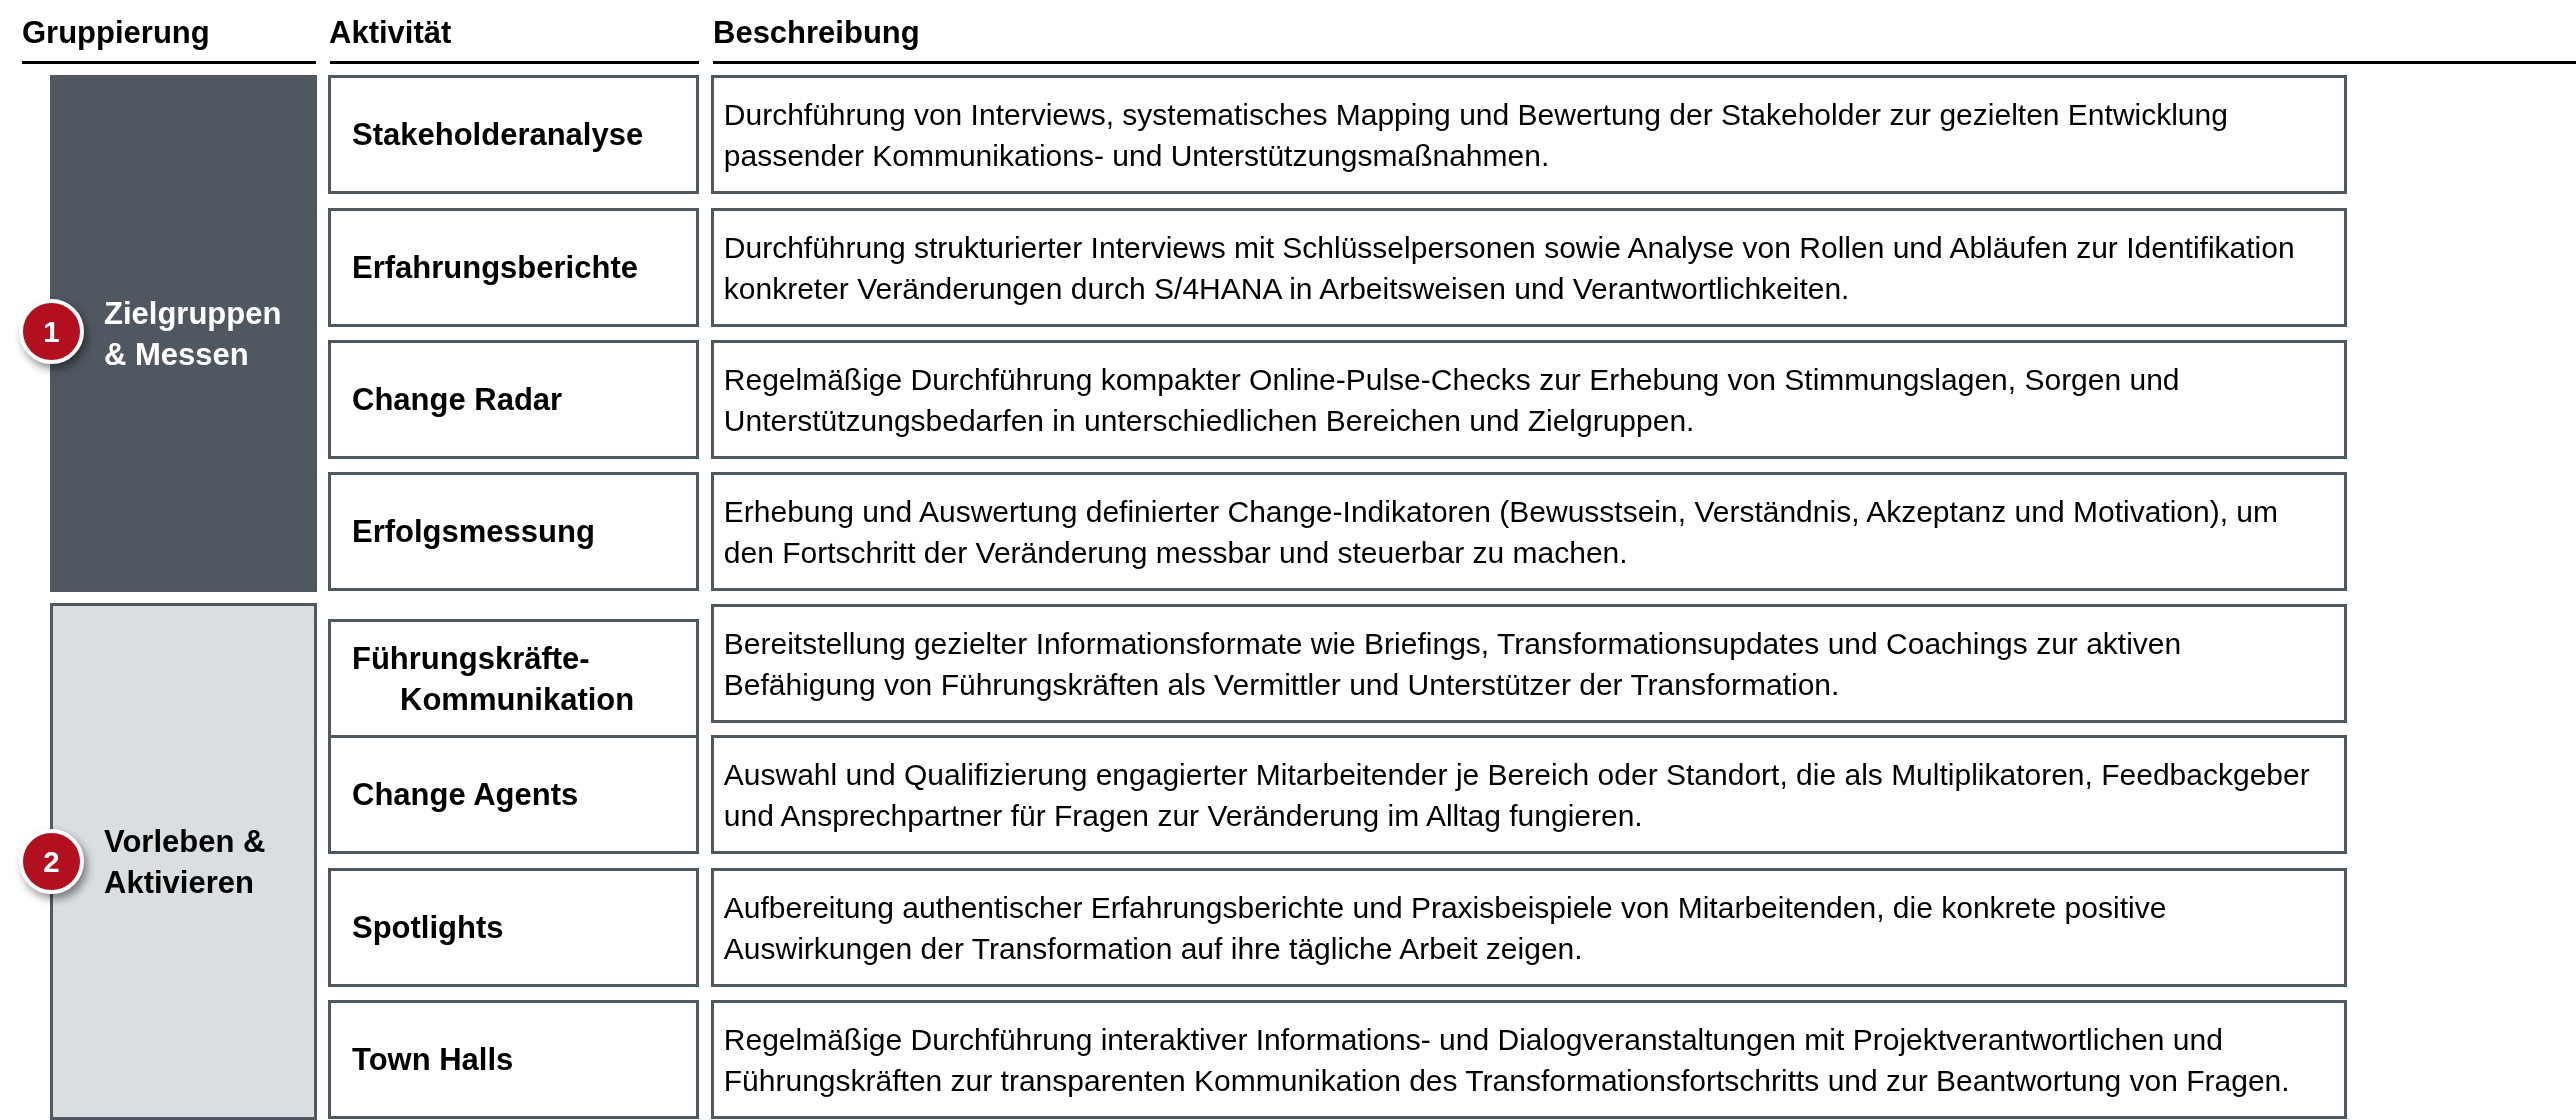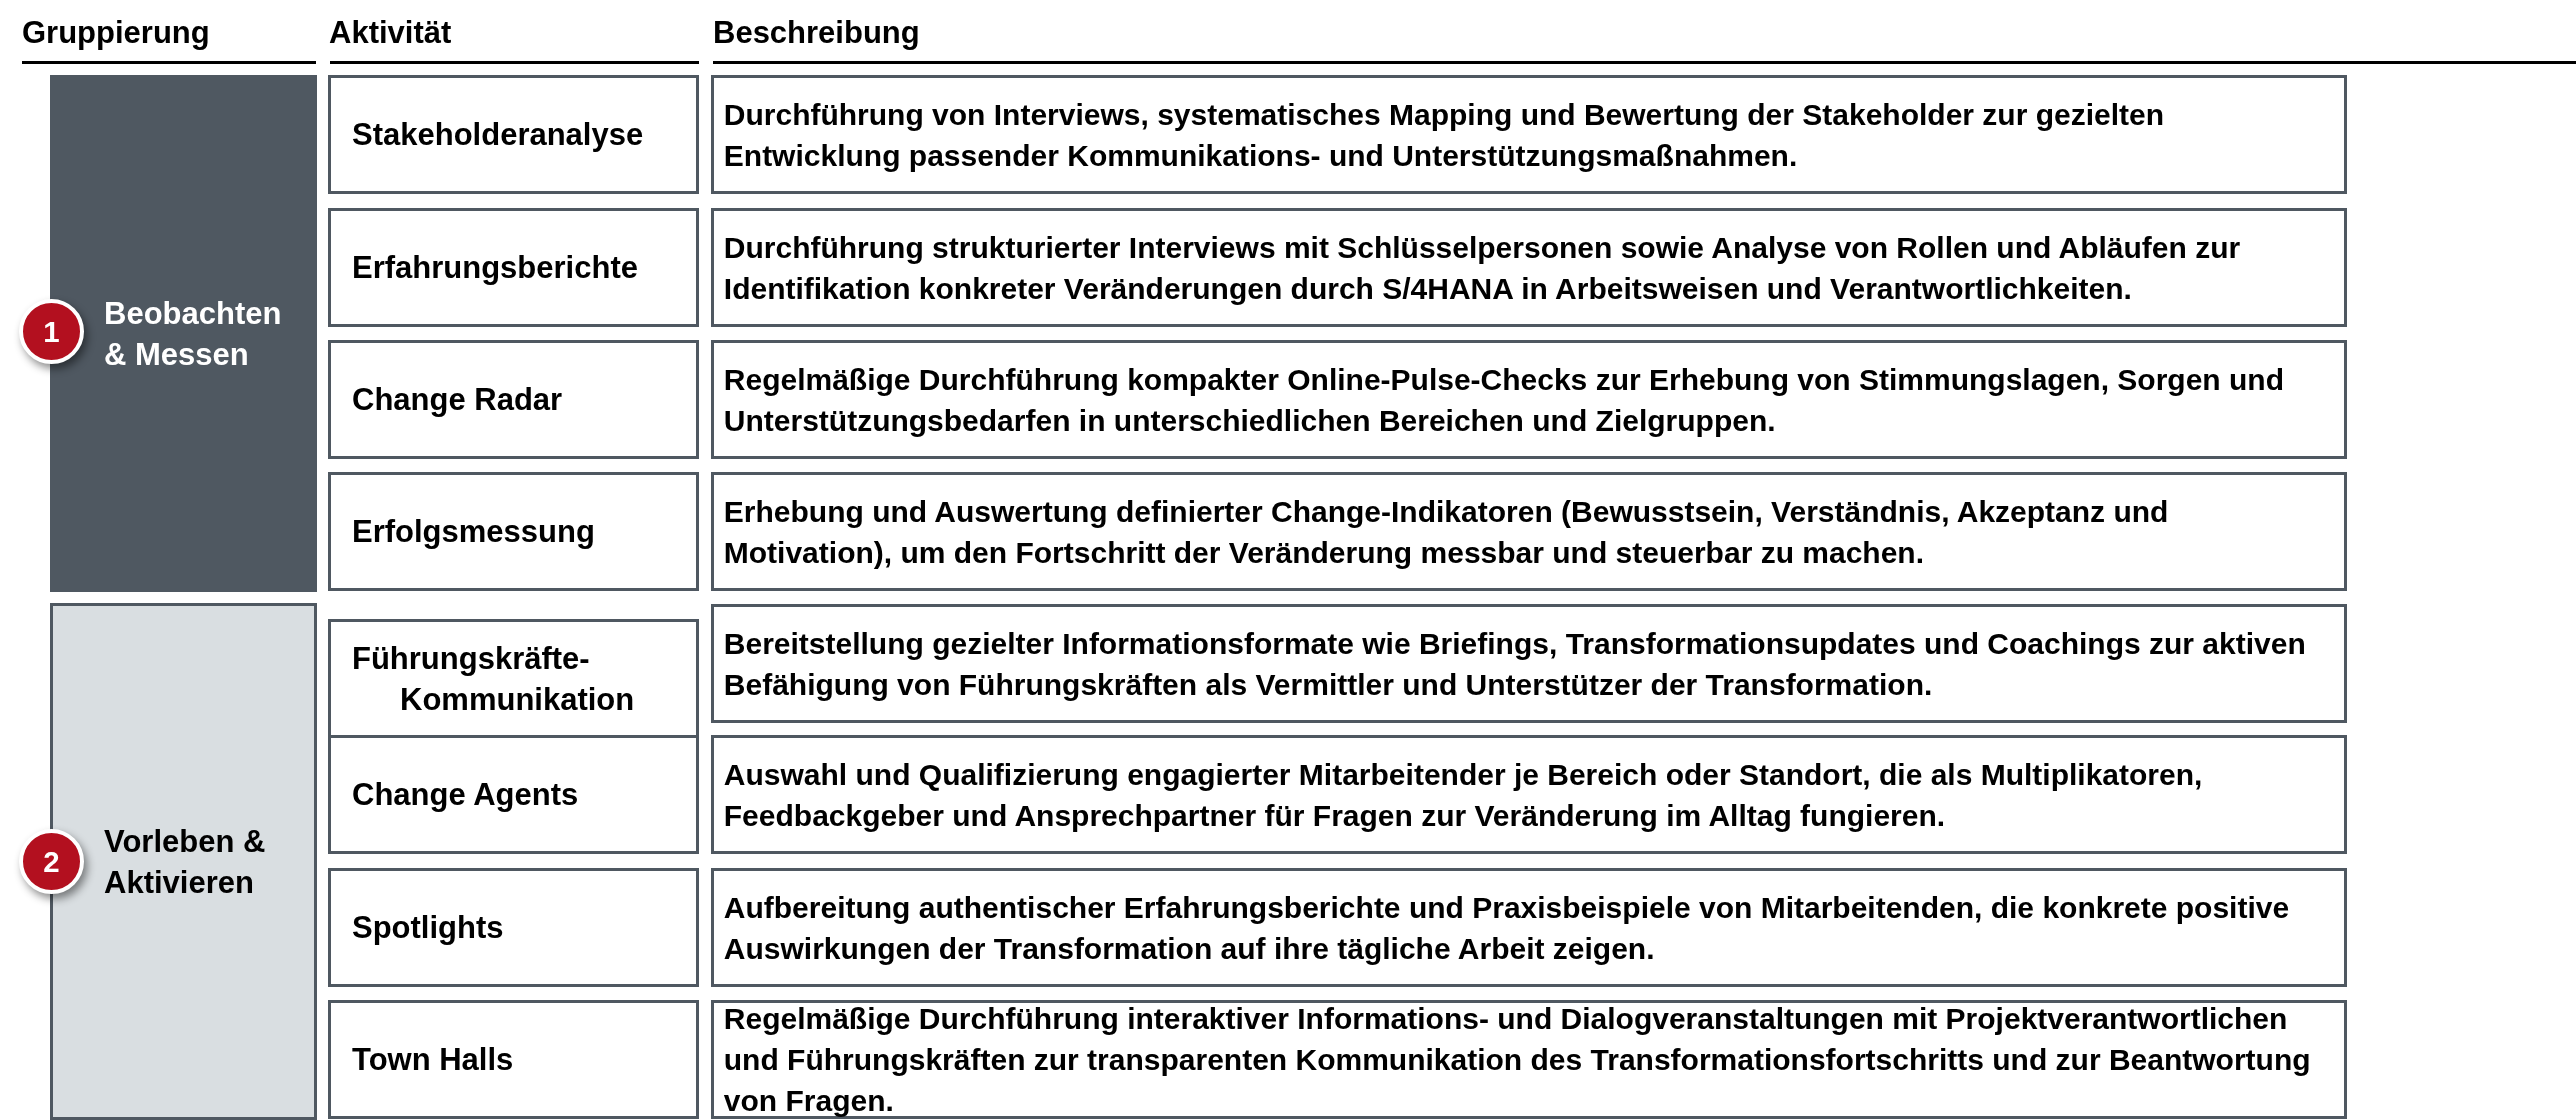--- a/index.html
+++ b/index.html
@@ -94,39 +94,38 @@
       font-size: 31px;
       line-height: 41px;
     }
     .cell.description {
       left: 711px;
       width: 1636px;
       padding-left: 9.8px;
       padding-right: 9.8px;
       font-size: 30px;
       line-height: 41px;
-      font-weight: bold;
     }
     .cell-text { display: block; }
   </style>
 </head>
 <body>
 
 <div class="col-header" style="left:22px;">Gruppierung</div>
 <div class="col-header" style="left:329px;">Aktivität</div>
 <div class="col-header" style="left:713px;">Beschreibung</div>
 
 <div class="header-rule" style="left:22px; width:294px;"></div>
 <div class="header-rule" style="left:330px; width:369px;"></div>
 <div class="header-rule" style="left:713px; width:1863px;"></div>
 
 <div class="group-panel dark" style="top:75px; height:517px;"></div>
 <div class="badge" style="top:299px;">1</div>
 <div class="group-label on-dark" style="top:293px;">
-  <div>Beobachten</div>
+  <div>Zielgruppen</div>
   <div>&amp; Messen</div>
 </div>
 
 <div class="group-panel light" style="top:603px; height:517px;"></div>
 <div class="badge" style="top:829px;">2</div>
 <div class="group-label on-light" style="top:821px;">
   <div>Vorleben &amp;</div>
   <div>Aktivieren</div>
 </div>
 

